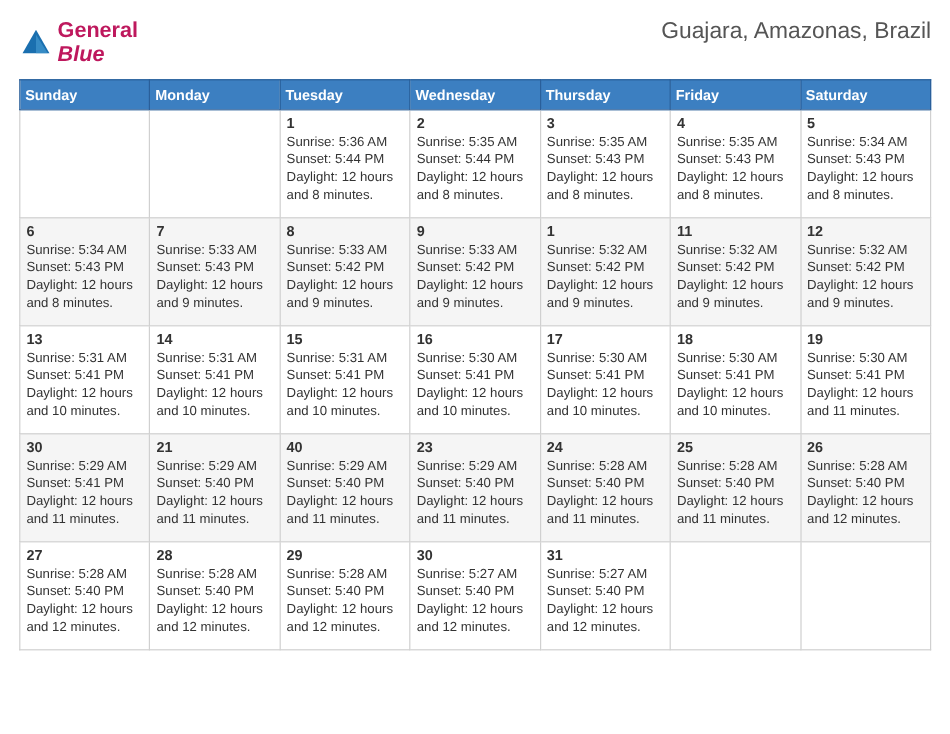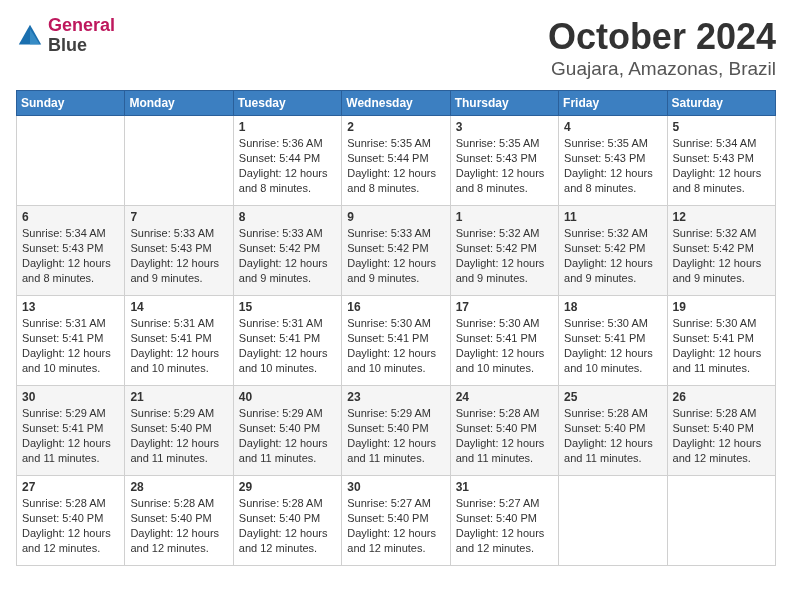--- a/index.html
+++ b/index.html
@@ -20,21 +20,21 @@
       display: flex;
       align-items: center;
       gap: 4px;
     }
     .logo-text {
       font-size: 18px;
       font-weight: bold;
       color: #333;
       line-height: 1.1;
     }
-    .logo-text .blue { color: #404040; }
+    .logo-text .blue { color: #be185d; font-style: italic; }
     .logo-icon {
       width: 28px;
       height: 28px;
     }
     .title-block {
       text-align: right;
     }
     .month-title {
       font-size: 36px;
       font-weight: bold;
@@ -92,21 +92,20 @@
   <div class="logo">
     <svg class="logo-icon" viewBox="0 0 40 40" xmlns="http://www.w3.org/2000/svg">
       <polygon points="20,4 36,32 4,32" fill="#1a6faf"></polygon>
       <polygon points="20,10 34,32 20,32" fill="#4a9fd4" opacity="0.6"></polygon>
     </svg>
     <div class="logo-text">
       <span style="color:#be185d">General</span><br><span class="blue">Blue</span>
     </div>
   </div>
   <div class="title-block">
-    <div class="month-title">October 2024</div>
     <div class="location">Guajara, Amazonas, Brazil</div>
   </div>
 </div>
 
 <table class="calendar">
   <thead>
     <tr id="weekday-header">
         <th>Sunday</th>
         <th>Monday</th>
         <th>Tuesday</th>

